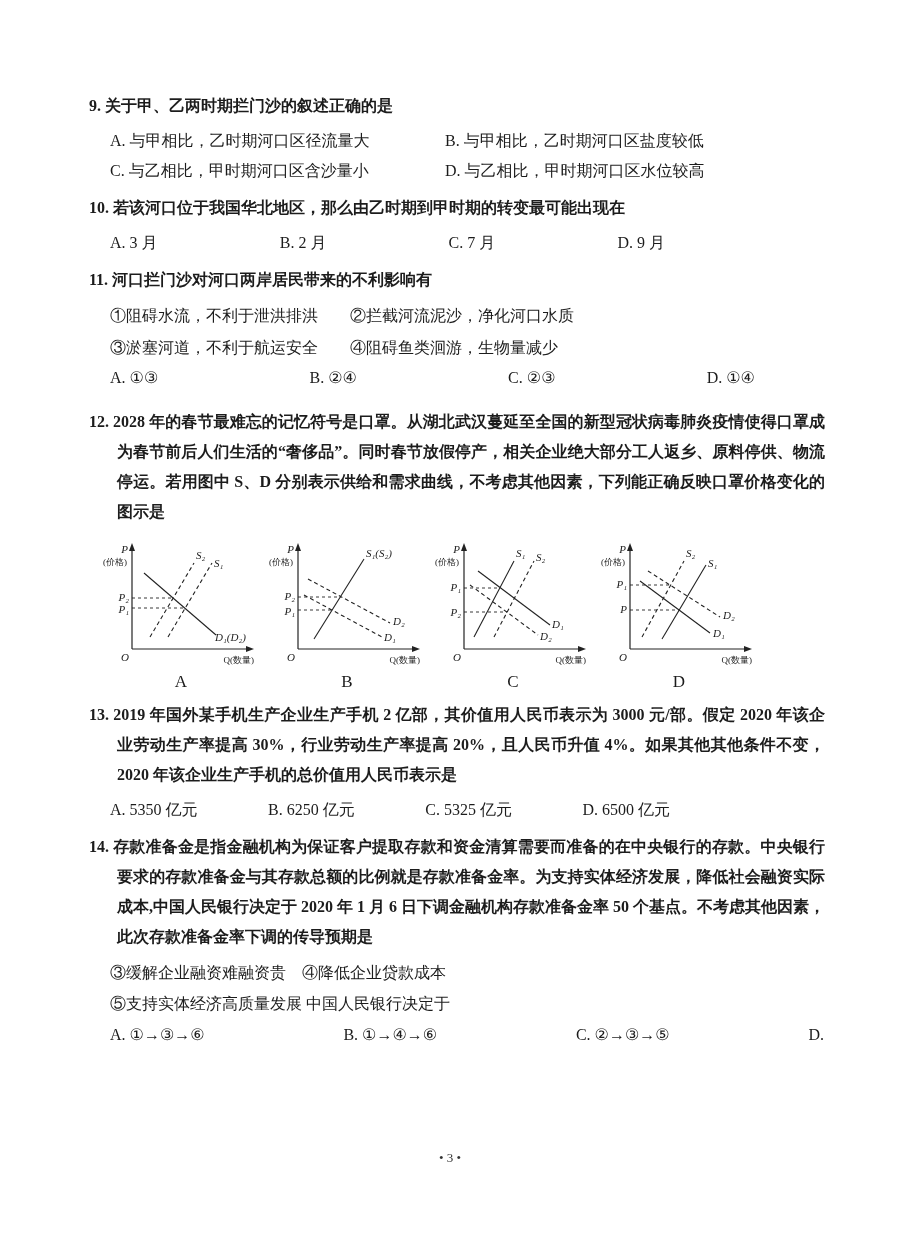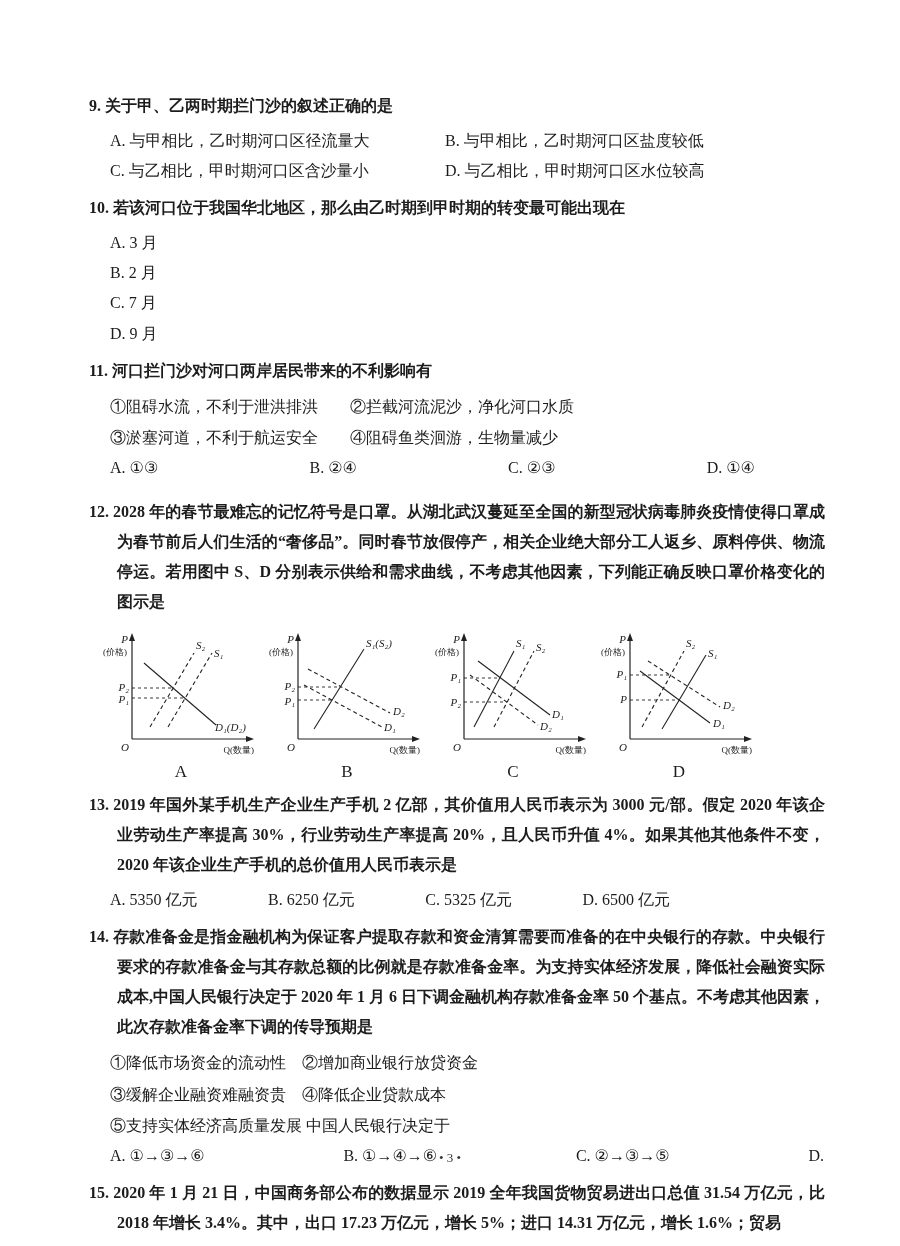--- a/index.html
+++ b/index.html
@@ -17,21 +17,21 @@
     padding-left:28px;text-indent:-28px;font-weight:bold;
   }
   .opts-2col{
     display:grid;grid-template-columns:335px auto;
     margin-left:26px;line-height:1.88;
   }
   .opts-row{
     display:flex;justify-content:space-between;
     margin-left:26px;line-height:1.88;
   }
-  .w555{width:555px;flex-direction:column;}
+  .w555{width:555px;}
   .w560{width:560px;}
   .w645{width:645px;gap:24px;}
   .wfull{width:714px;}
   .items{margin-left:26px;line-height:1.95;}
   .items div{white-space:pre-wrap;}
   .overflow-line{margin-left:0;line-height:1.88;}
   .figrow{display:flex;gap:8px;margin:10px 0 2px 18px;}
   .fig{width:158px;}
   .fig svg{display:block;}
   .cap{text-align:center;font-size:17px;line-height:1.2;margin-top:3px;}
@@ -201,31 +201,27 @@
       <span>A. 5350 亿元</span>
       <span>B. 6250 亿元</span>
       <span>C. 5325 亿元</span>
       <span>D. 6500 亿元</span>
     </div>
   </section>
 
   <section class="q">
     <p class="stem">14. 存款准备金是指金融机构为保证客户提取存款和资金清算需要而准备的在中央银行的存款。中央银行要求的存款准备金与其存款总额的比例就是存款准备金率。为支持实体经济发展，降低社会融资实际成本,中国人民银行决定于 2020 年 1 月 6 日下调金融机构存款准备金率 50 个基点。不考虑其他因素，此次存款准备金率下调的传导预期是</p>
     <div class="items">
-      <div>①降低市场资金的流动性　②增加商业银行放贷资金</div>
       <div>③缓解企业融资难融资贵　④降低企业贷款成本</div>
       <div>⑤支持实体经济高质量发展 中国人民银行决定于</div>
     </div>
     <div class="opts-row wfull">
       <span>A. ①→③→⑥</span>
       <span>B. ①→④→⑥</span>
       <span>C. ②→③→⑤</span>
       <span>D.</span>
     </div>
   </section>
 
-  <section class="q">
-    <p class="stem">15. 2020 年 1 月 21 日，中国商务部公布的数据显示 2019 全年我国货物贸易进出口总值 31.54 万亿元，比 2018 年增长 3.4%。其中，出口 17.23 万亿元，增长 5%；进口 14.31 万亿元，增长 1.6%；贸易</p>
-  </section>
 
 </div>
 
 <div class="footer">• 3 •</div>
 
 </body></html>

